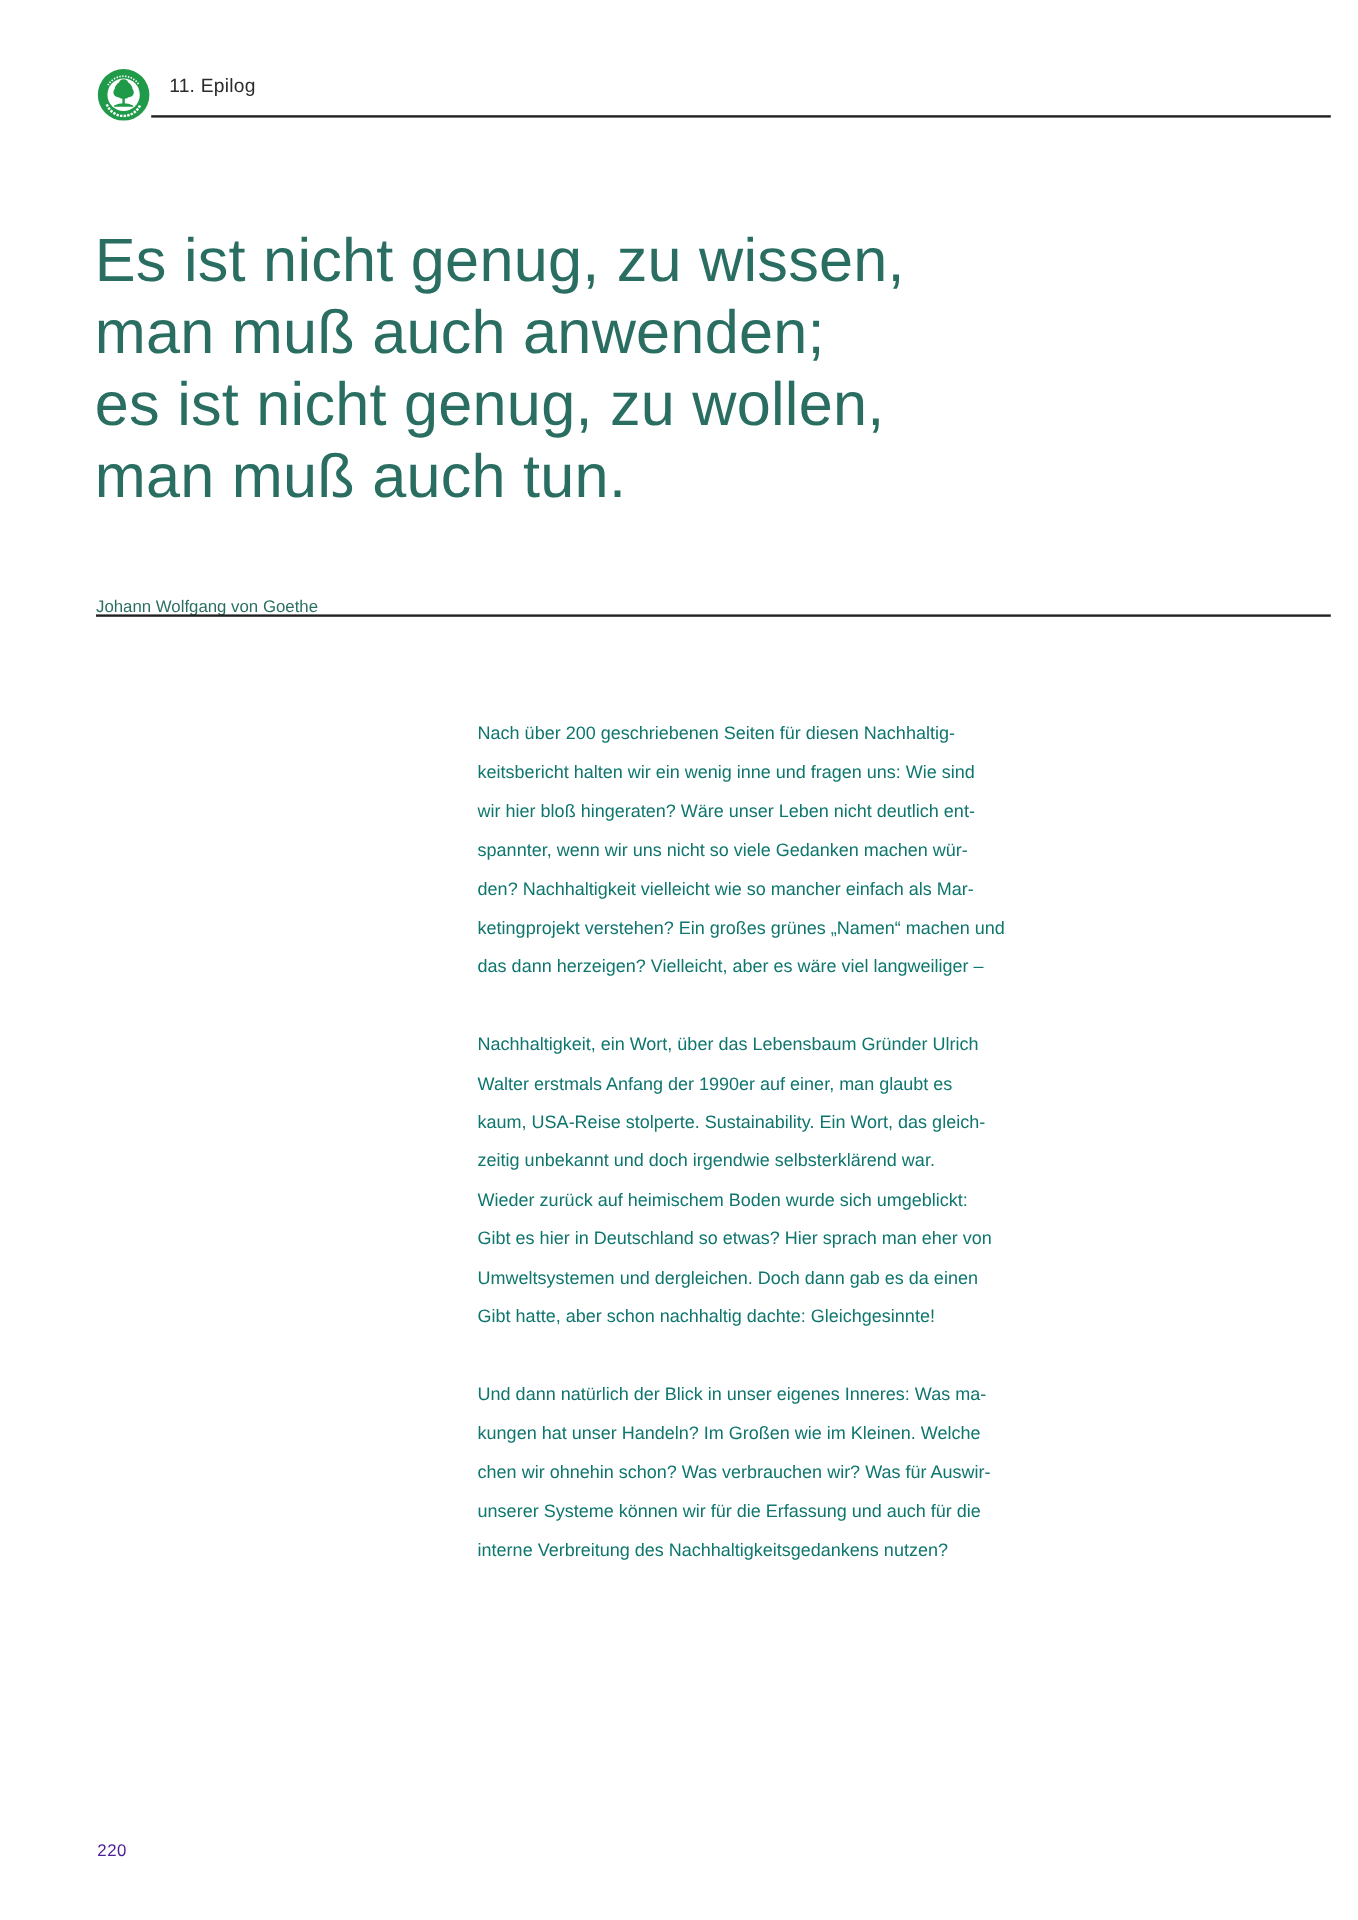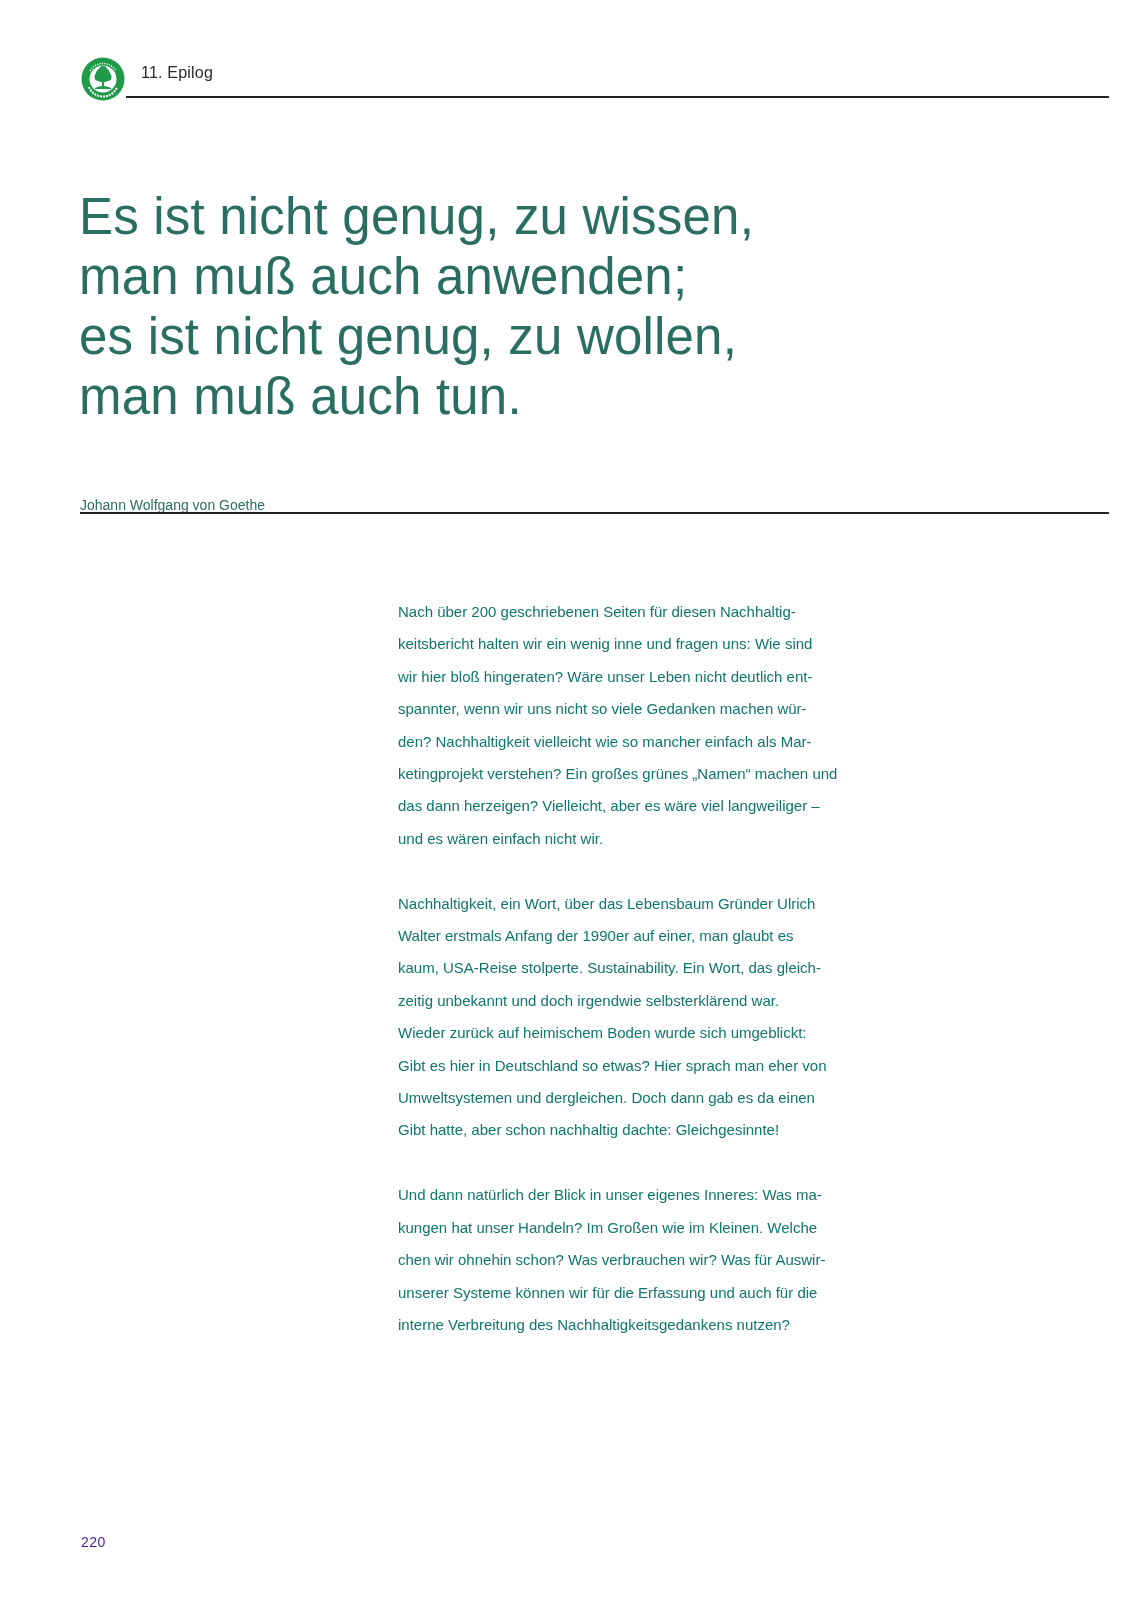--- a/index.html
+++ b/index.html
@@ -123,21 +123,20 @@
 
 <div class="body-text">
   <p>
     <span>Nach über 200 geschriebenen Seiten für diesen Nachhaltig-</span>
     <span>keitsbericht halten wir ein wenig inne und fragen uns: Wie sind</span>
     <span>wir hier bloß hingeraten? Wäre unser Leben nicht deutlich ent-</span>
     <span>spannter, wenn wir uns nicht so viele Gedanken machen wür-</span>
     <span>den? Nachhaltigkeit vielleicht wie so mancher einfach als Mar-</span>
     <span>ketingprojekt verstehen? Ein großes grünes „Namen“ machen und</span>
     <span>das dann herzeigen? Vielleicht, aber es wäre viel langweiliger –</span>
-    <span>und es wären einfach nicht wir.</span>
   </p>
   <p>
     <span>Nachhaltigkeit, ein Wort, über das Lebensbaum Gründer Ulrich</span>
     <span>Walter erstmals Anfang der 1990er auf einer, man glaubt es</span>
     <span>kaum, USA-Reise stolperte. Sustainability. Ein Wort, das gleich-</span>
     <span>zeitig unbekannt und doch irgendwie selbsterklärend war.</span>
     <span>Wieder zurück auf heimischem Boden wurde sich umgeblickt:</span>
     <span>Gibt es hier in Deutschland so etwas? Hier sprach man eher von</span>
     <span>Umweltsystemen und dergleichen. Doch dann gab es da einen</span>
     <span>Gibt hatte, aber schon nachhaltig dachte: Gleichgesinnte!</span>

